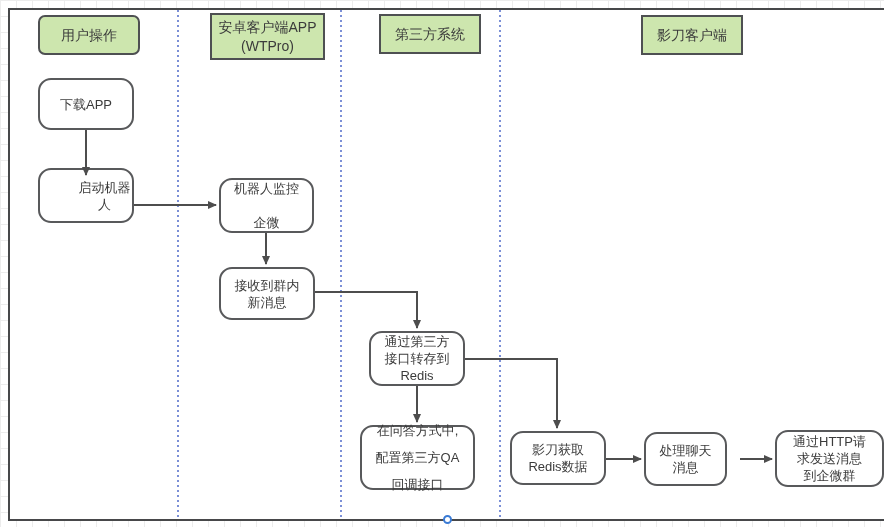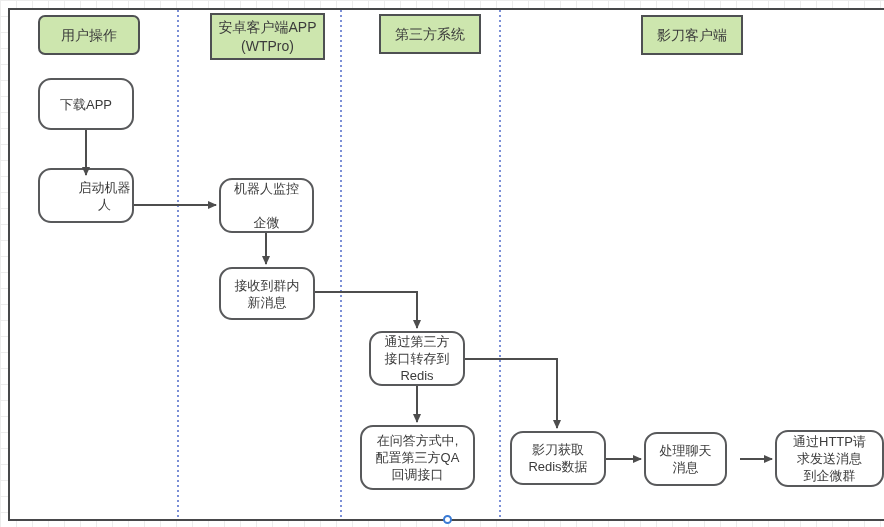--- a/index.html
+++ b/index.html
@@ -102,21 +102,21 @@
       </div>
       <div class="shape flow-node" style="left: 219px; top: 267px; width: 96px; height: 53px;">
         <div>接收到群内</div>
         <div>新消息</div>
       </div>
       <div class="shape flow-node" style="left: 369px; top: 331px; width: 96px; height: 55px;">
         <div>通过第三方</div>
         <div>接口转存到</div>
         <div>Redis</div>
       </div>
-      <div class="shape flow-node" style="left: 360px; top: 425px; width: 115px; height: 65px;">
+      <div class="shape flow-node" style="left: 360px; top: 425px; width: 115px; height: 65px; gap: 10px;">
         <div>在问答方式中,</div>
         <div>配置第三方QA</div>
         <div>回调接口</div>
       </div>
       <div class="shape flow-node" style="left: 510px; top: 431px; width: 96px; height: 54px;">
         <div>影刀获取</div>
         <div>Redis数据</div>
       </div>
       <div class="shape flow-node" style="left: 644px; top: 432px; width: 83px; height: 54px;">
         <div>处理聊天</div>

